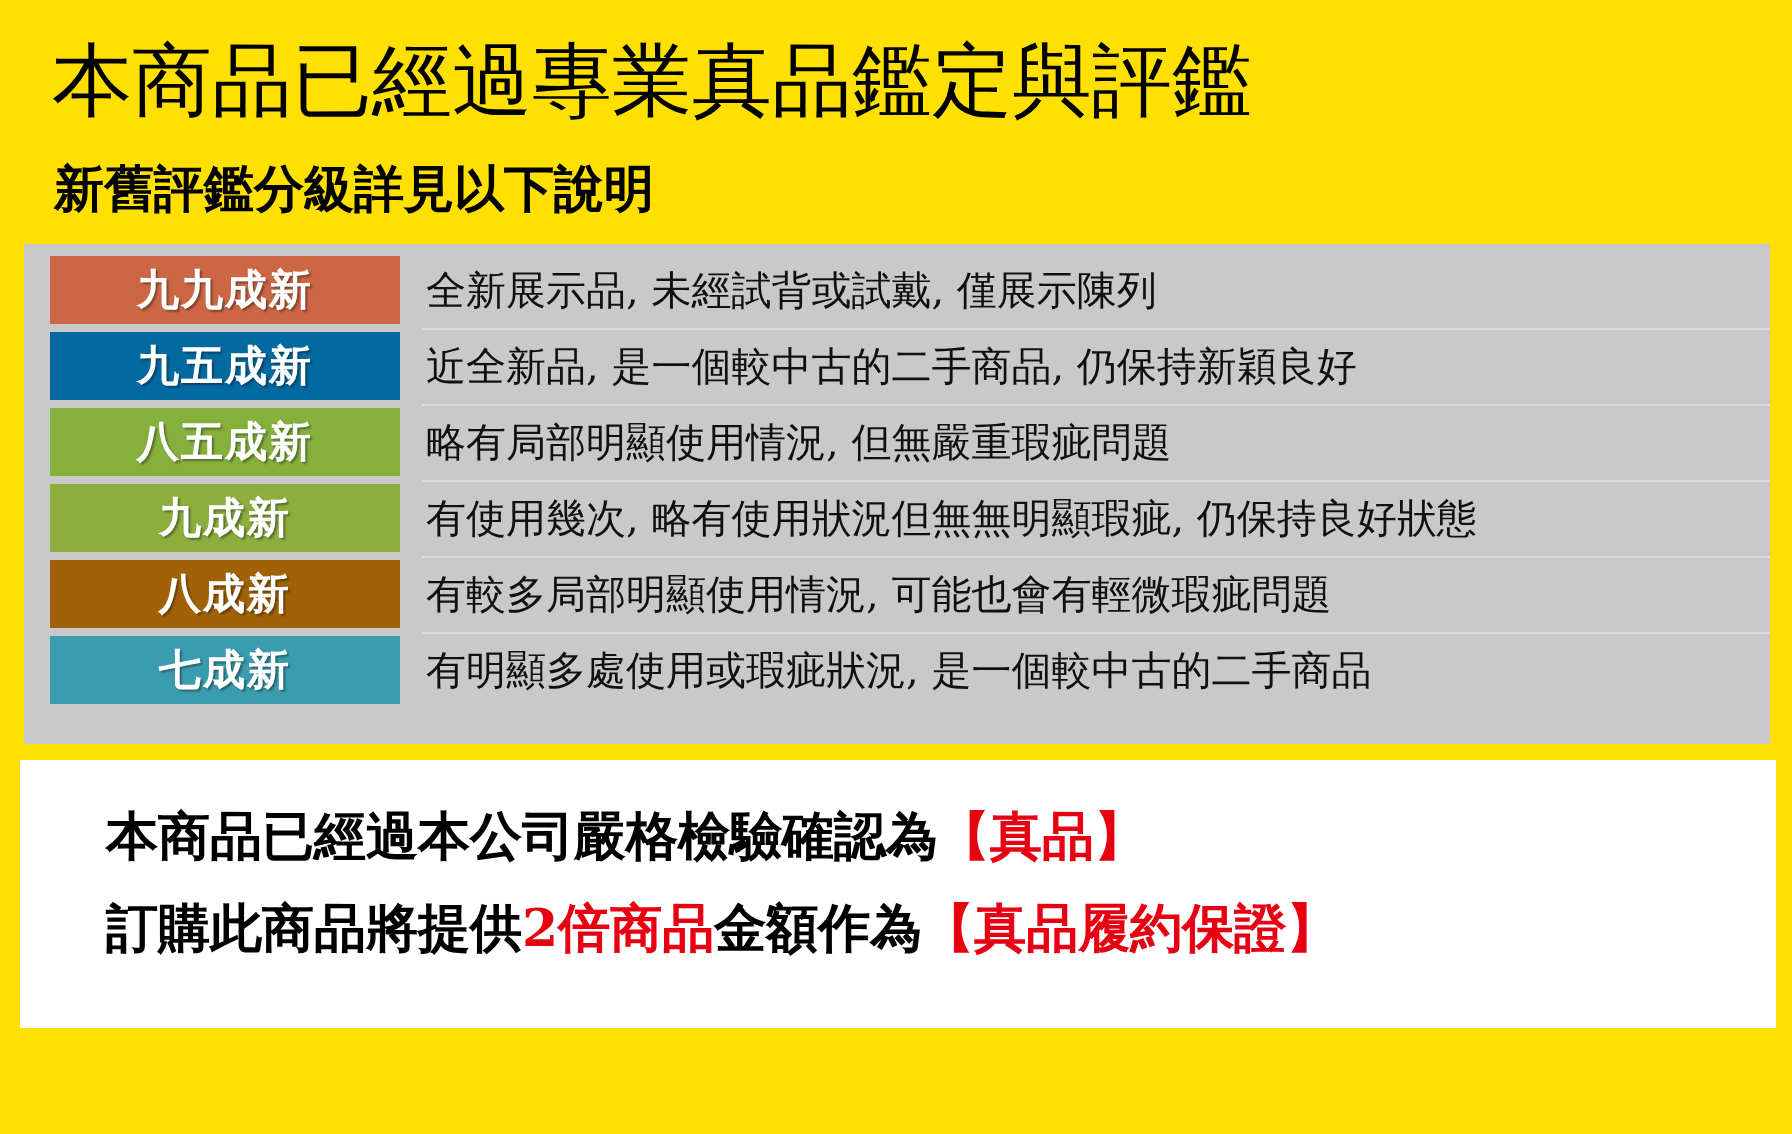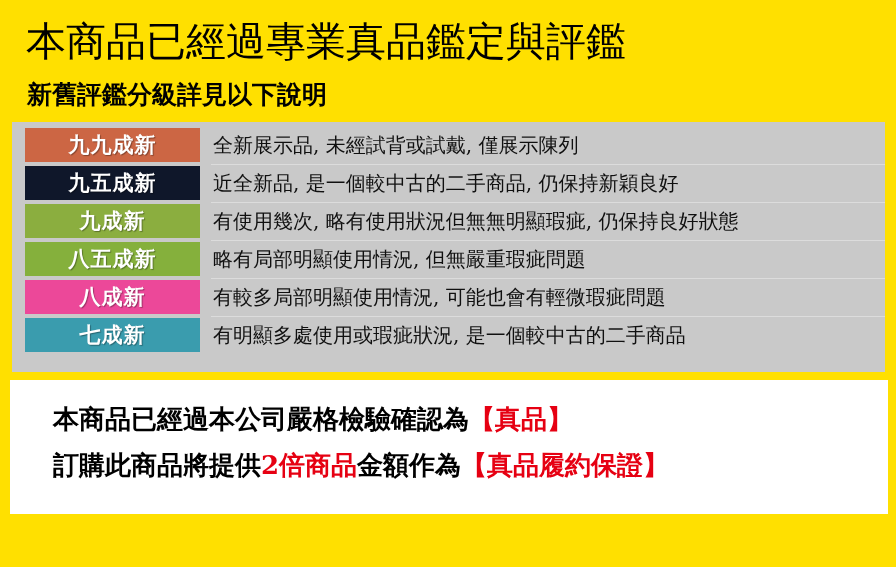--- a/index.html
+++ b/index.html
@@ -107,36 +107,36 @@
   </div>
 
   <div class="panel">
     <div class="grade-table" id="grade-table">
         <div class="grade-row">
           <div class="badge" style="background: rgb(204, 102, 68);">九九成新</div>
           <div class="gap"></div>
           <div class="desc">全新展示品, 未經試背或試戴, 僅展示陳列</div>
         </div>
         <div class="grade-row">
-          <div class="badge" style="background: #0f172a;">九五成新</div>
+          <div class="badge" style="background: #0369a1;">九五成新</div>
           <div class="gap"></div>
           <div class="desc">近全新品, 是一個較中古的二手商品, 仍保持新穎良好</div>
+        </div>
+        <div class="grade-row">
+          <div class="badge" style="background: rgb(133, 176, 60);">八五成新</div>
+          <div class="gap"></div>
+          <div class="desc">略有局部明顯使用情況, 但無嚴重瑕疵問題</div>
         </div>
         <div class="grade-row">
           <div class="badge" style="background: rgb(139, 174, 63);">九成新</div>
           <div class="gap"></div>
           <div class="desc">有使用幾次, 略有使用狀況但無無明顯瑕疵, 仍保持良好狀態</div>
         </div>
         <div class="grade-row">
-          <div class="badge" style="background: rgb(133, 176, 60);">八五成新</div>
-          <div class="gap"></div>
-          <div class="desc">略有局部明顯使用情況, 但無嚴重瑕疵問題</div>
-        </div>
-        <div class="grade-row">
-          <div class="badge" style="background: #ec4899;">八成新</div>
+          <div class="badge" style="background: #a16207;">八成新</div>
           <div class="gap"></div>
           <div class="desc">有較多局部明顯使用情況, 可能也會有輕微瑕疵問題</div>
         </div>
         <div class="grade-row">
           <div class="badge" style="background: rgb(58, 156, 174);">七成新</div>
           <div class="gap"></div>
           <div class="desc">有明顯多處使用或瑕疵狀況, 是一個較中古的二手商品</div>
         </div>
       </div>
   </div>

